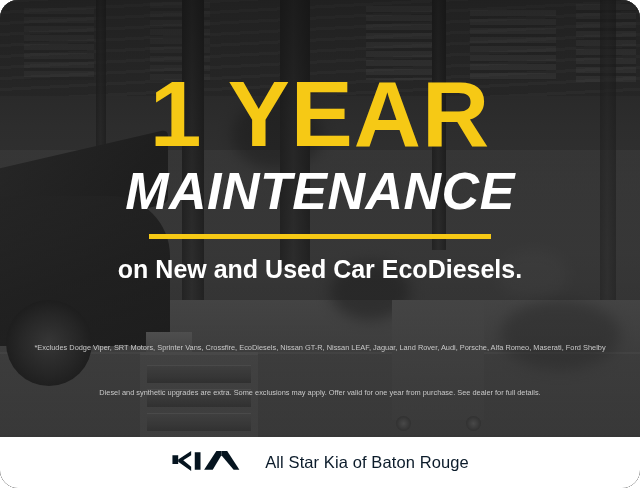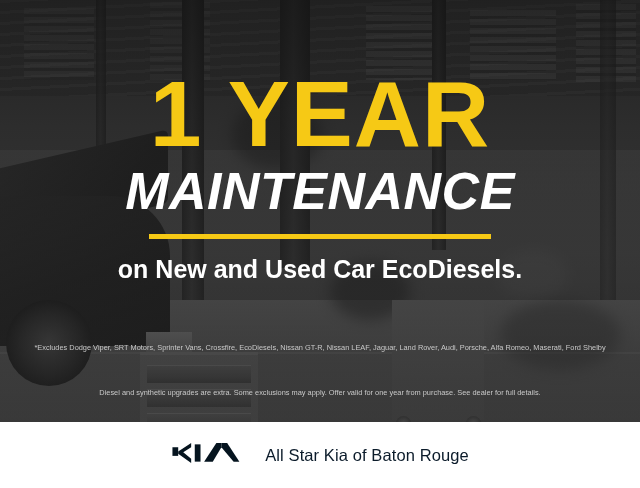--- a/index.html
+++ b/index.html
@@ -10,20 +10,21 @@
   body {
     font-family: "Liberation Sans", sans-serif;
   }
 
   .banner {
     position: relative;
     width: 640px;
     height: 488px;
     overflow: hidden;
     background: #3a3a3a;
+    border-radius: 18px;
   }
 
   
   .photo {
     position: absolute;
     inset: 0;
     background: #4a4a4a;
     overflow: hidden;
   }
   .photo-layer { position: absolute; inset: 0; }
@@ -214,21 +215,21 @@
     color: #c9c9c9;
     font-size: 7.4px;
     line-height: 1.52;
   }
   .disclaimer div { white-space: nowrap; margin-top: 34px; }
 
   
   .footer {
     position: absolute;
     left: 0; bottom: 0;
-    width: 640px; height: 66px;
+    width: 640px; height: 51px;
     background: #ffffff;
     display: flex;
     align-items: center;
     justify-content: center;
     gap: 22px;
   }
   .kia-logo { display: block; }
   .dealer-name {
     font-size: 16.5px;
     color: #0b1b2a;

